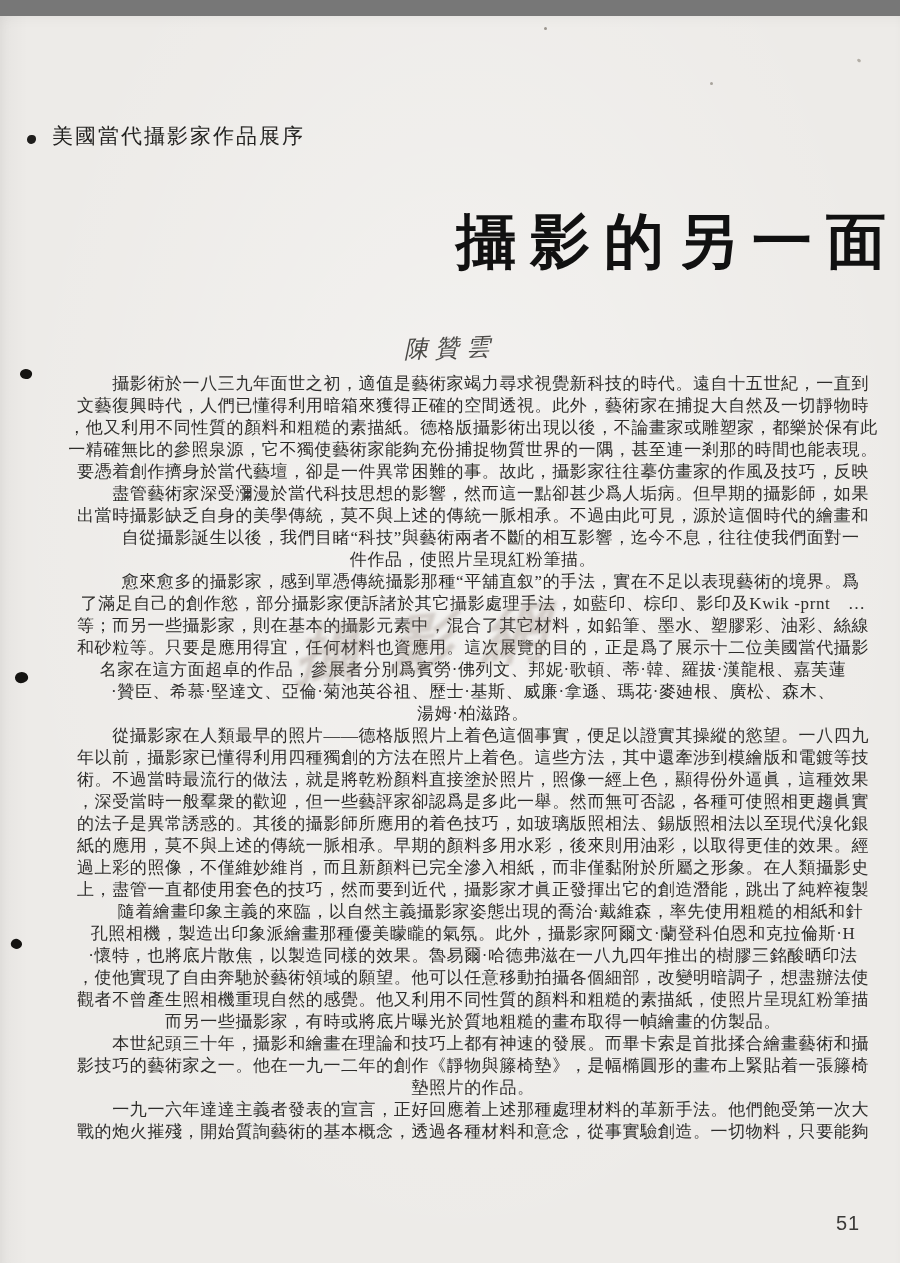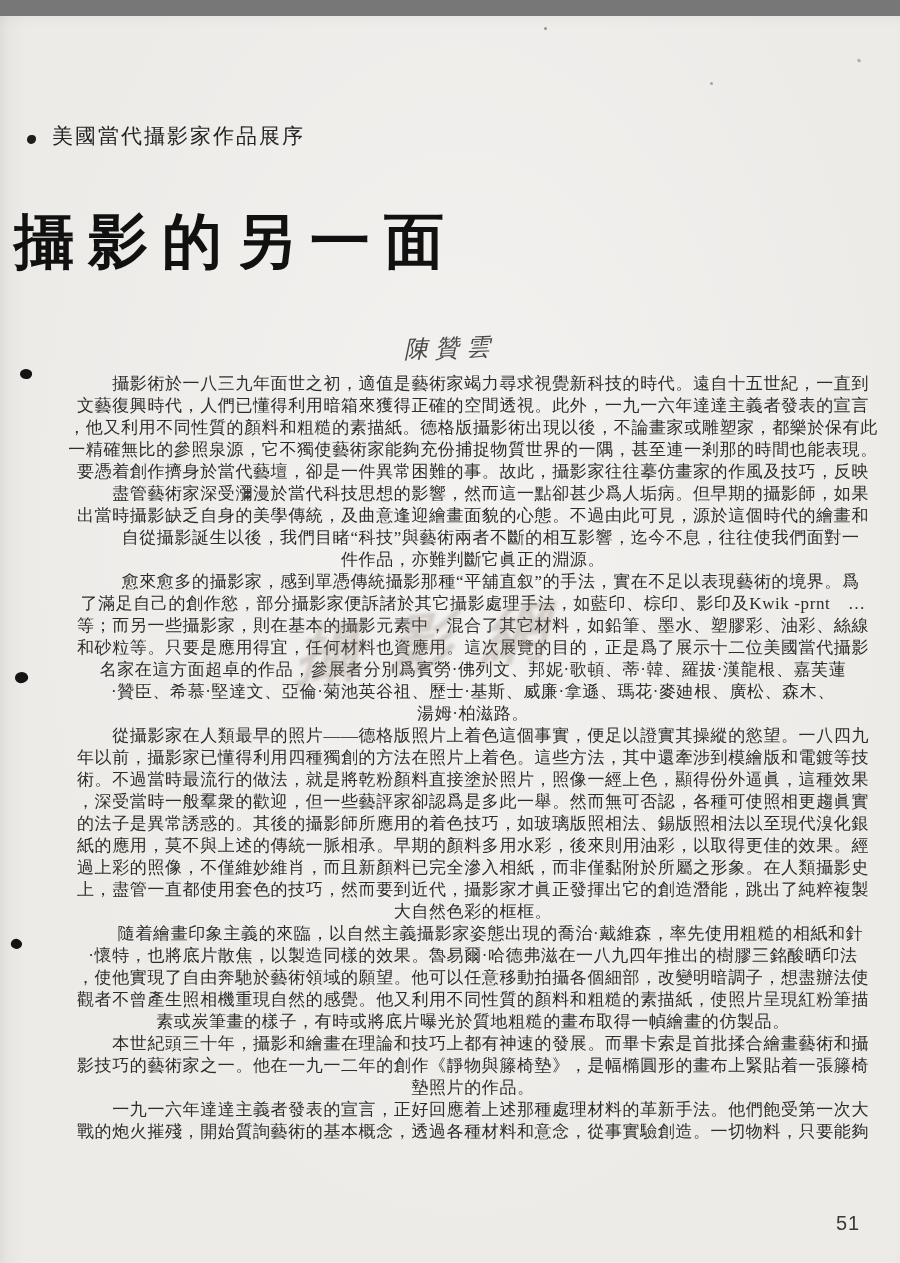--- a/index.html
+++ b/index.html
@@ -24,21 +24,21 @@
     background:#1f1e1c;margin-right:16px;margin-top:6px;
   }
   .header-text{
     display:inline-block;vertical-align:middle;
     font-size:21px;letter-spacing:2px;color:#252422;
     font-family:"Liberation Serif", serif;
   }
   .title{
     position:absolute;left:0;top:192px;width:900px;
     margin:0;padding-left:14px;box-sizing:border-box;
-    text-align:left;
+    text-align:right;
     font-size:60px;line-height:68px;font-weight:900;
     letter-spacing:14px;color:#111;
     font-family:"Liberation Sans", sans-serif;
   }
   .author{
     position:absolute;left:404px;top:316px;
     font-size:24px;letter-spacing:7px;color:#4a4946;
     font-style:italic;transform:rotate(-2deg);
     font-family:"Liberation Serif", serif;
   }
@@ -83,36 +83,36 @@
   </div>
 
   <h1 class="title">攝影的另一面</h1>
 
   <div class="author">陳贊雲</div>
 
   <div class="body-text">
 
       <div class="line">　　攝影術於一八三九年面世之初，適值是藝術家竭力尋求視覺新科技的時代。遠自十五世紀，一直到</div>
 
-      <div class="line">文藝復興時代，人們已懂得利用暗箱來獲得正確的空間透視。此外，一九一六年達達主義者發表的宣言</div>
+      <div class="line">文藝復興時代，人們已懂得利用暗箱來獲得正確的空間透視。此外，藝術家在捕捉大自然及一切靜物時</div>
 
       <div class="line">，他又利用不同性質的顏料和粗糙的素描紙。德格版攝影術出現以後，不論畫家或雕塑家，都樂於保有此</div>
 
       <div class="line">一精確無比的參照泉源，它不獨使藝術家能夠充份捕捉物質世界的一隅，甚至連一剎那的時間也能表現。</div>
 
       <div class="line">要憑着創作擠身於當代藝壇，卻是一件異常困難的事。故此，攝影家往往摹仿畫家的作風及技巧，反映</div>
 
       <div class="line">　　盡管藝術家深受瀰漫於當代科技思想的影響，然而這一點卻甚少爲人垢病。但早期的攝影師，如果</div>
 
-      <div class="line">出當時攝影缺乏自身的美學傳統，及曲意逢迎繪畫面貌的心態。不過由此可見，源於這個時代的繪畫和</div>
+      <div class="line">出當時攝影缺乏自身的美學傳統，莫不與上述的傳統一脈相承。不過由此可見，源於這個時代的繪畫和</div>
 
 
       <div class="line">　　自從攝影誕生以後，我們目睹“科技”與藝術兩者不斷的相互影響，迄今不息，往往使我們面對一</div>
 
-      <div class="line">件作品，亦難判斷它眞正的淵源。</div>
+      <div class="line">件作品，使照片呈現紅粉筆描。</div>
 
       <div class="line">　　愈來愈多的攝影家，感到單憑傳統攝影那種“平舖直叙”的手法，實在不足以表現藝術的境界。爲</div>
 
       <div class="line">了滿足自己的創作慾，部分攝影家便訴諸於其它攝影處理手法，如藍印、棕印、影印及Kwik -prnt　…</div>
 
       <div class="line">等；而另一些攝影家，則在基本的攝影元素中，混合了其它材料，如鉛筆、墨水、塑膠彩、油彩、絲線</div>
 
       <div class="line">和砂粒等。只要是應用得宜，任何材料也資應用。這次展覽的目的，正是爲了展示十二位美國當代攝影</div>
 
       <div class="line">名家在這方面超卓的作品，參展者分別爲賓勞·佛列文、邦妮·歌頓、蒂·韓、羅拔·漢龍根、嘉芙蓮</div>
@@ -130,32 +130,32 @@
       <div class="line">，深受當時一般羣衆的歡迎，但一些藝評家卻認爲是多此一舉。然而無可否認，各種可使照相更趨眞實</div>
 
       <div class="line">的法子是異常誘惑的。其後的攝影師所應用的着色技巧，如玻璃版照相法、錫版照相法以至現代溴化銀</div>
 
       <div class="line">紙的應用，莫不與上述的傳統一脈相承。早期的顏料多用水彩，後來則用油彩，以取得更佳的效果。經</div>
 
       <div class="line">過上彩的照像，不僅維妙維肖，而且新顏料已完全滲入相紙，而非僅黏附於所屬之形象。在人類攝影史</div>
 
       <div class="line">上，盡管一直都使用套色的技巧，然而要到近代，攝影家才眞正發揮出它的創造潛能，跳出了純粹複製</div>
 
-      <div class="line">大自然色彩的框框。</div>
 
       <div class="line">　　隨着繪畫印象主義的來臨，以自然主義攝影家姿態出現的喬治·戴維森，率先使用粗糙的相紙和針</div>
 
+      <div class="line">孔照相機，製造出印象派繪畫那種優美矇矓的氣氛。此外，攝影家阿爾文·蘭登科伯恩和克拉倫斯·H</div>
 
       <div class="line">·懷特，也將底片散焦，以製造同樣的效果。魯易爾·哈德弗滋在一八九四年推出的樹膠三銘酸晒印法</div>
 
       <div class="line">，使他實現了自由奔馳於藝術領域的願望。他可以任意移動拍攝各個細部，改變明暗調子，想盡辦法使</div>
 
       <div class="line">觀者不曾產生照相機重現自然的感覺。他又利用不同性質的顏料和粗糙的素描紙，使照片呈現紅粉筆描</div>
 
-      <div class="line">素或炭筆畫的樣子，有時或將底片曝光於質地粗糙的畫布取得一幀繪畫的仿製品。</div>
+      <div class="line">而另一些攝影家，有時或將底片曝光於質地粗糙的畫布取得一幀繪畫的仿製品。</div>
 
       <div class="line">　　本世紀頭三十年，攝影和繪畫在理論和技巧上都有神速的發展。而畢卡索是首批揉合繪畫藝術和攝</div>
 
       <div class="line">影技巧的藝術家之一。他在一九一二年的創作《靜物與籐椅墊》，是幅橢圓形的畫布上緊貼着一張籐椅</div>
 
       <div class="line">墊照片的作品。</div>
 
       <div class="line">　　一九一六年達達主義者發表的宣言，正好回應着上述那種處理材料的革新手法。他們飽受第一次大</div>
 
       <div class="line">戰的炮火摧殘，開始質詢藝術的基本概念，透過各種材料和意念，從事實驗創造。一切物料，只要能夠</div>

